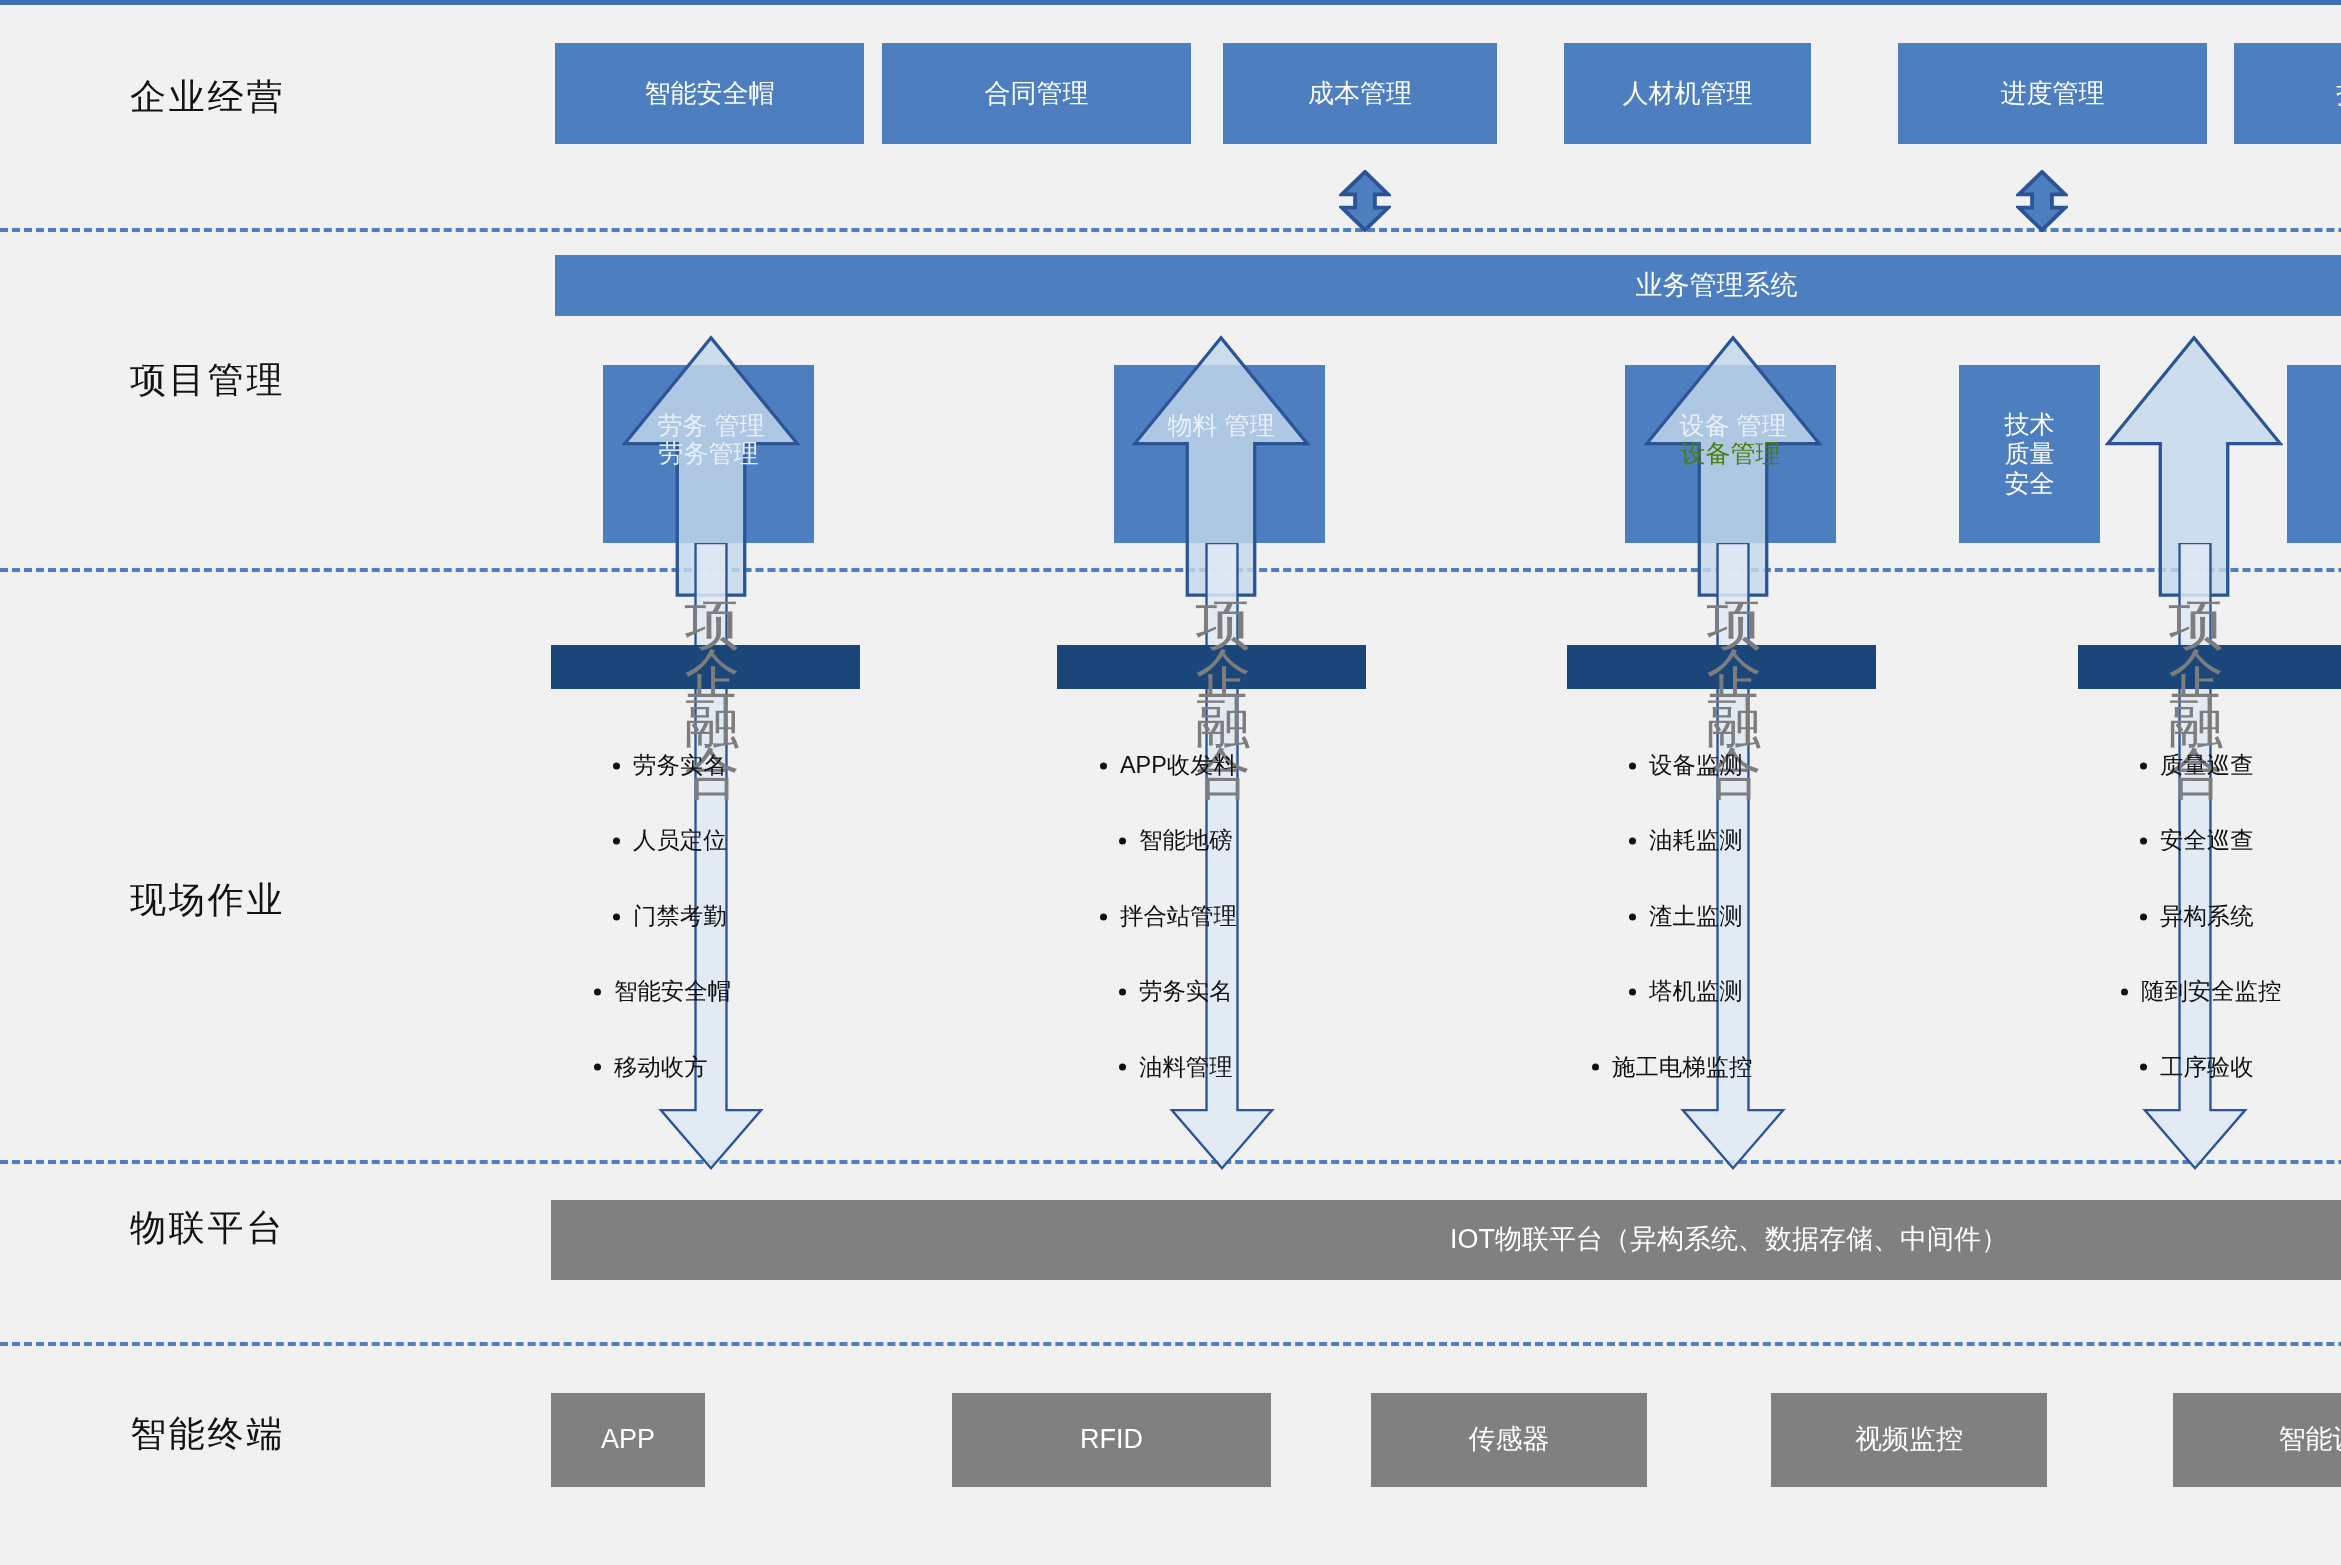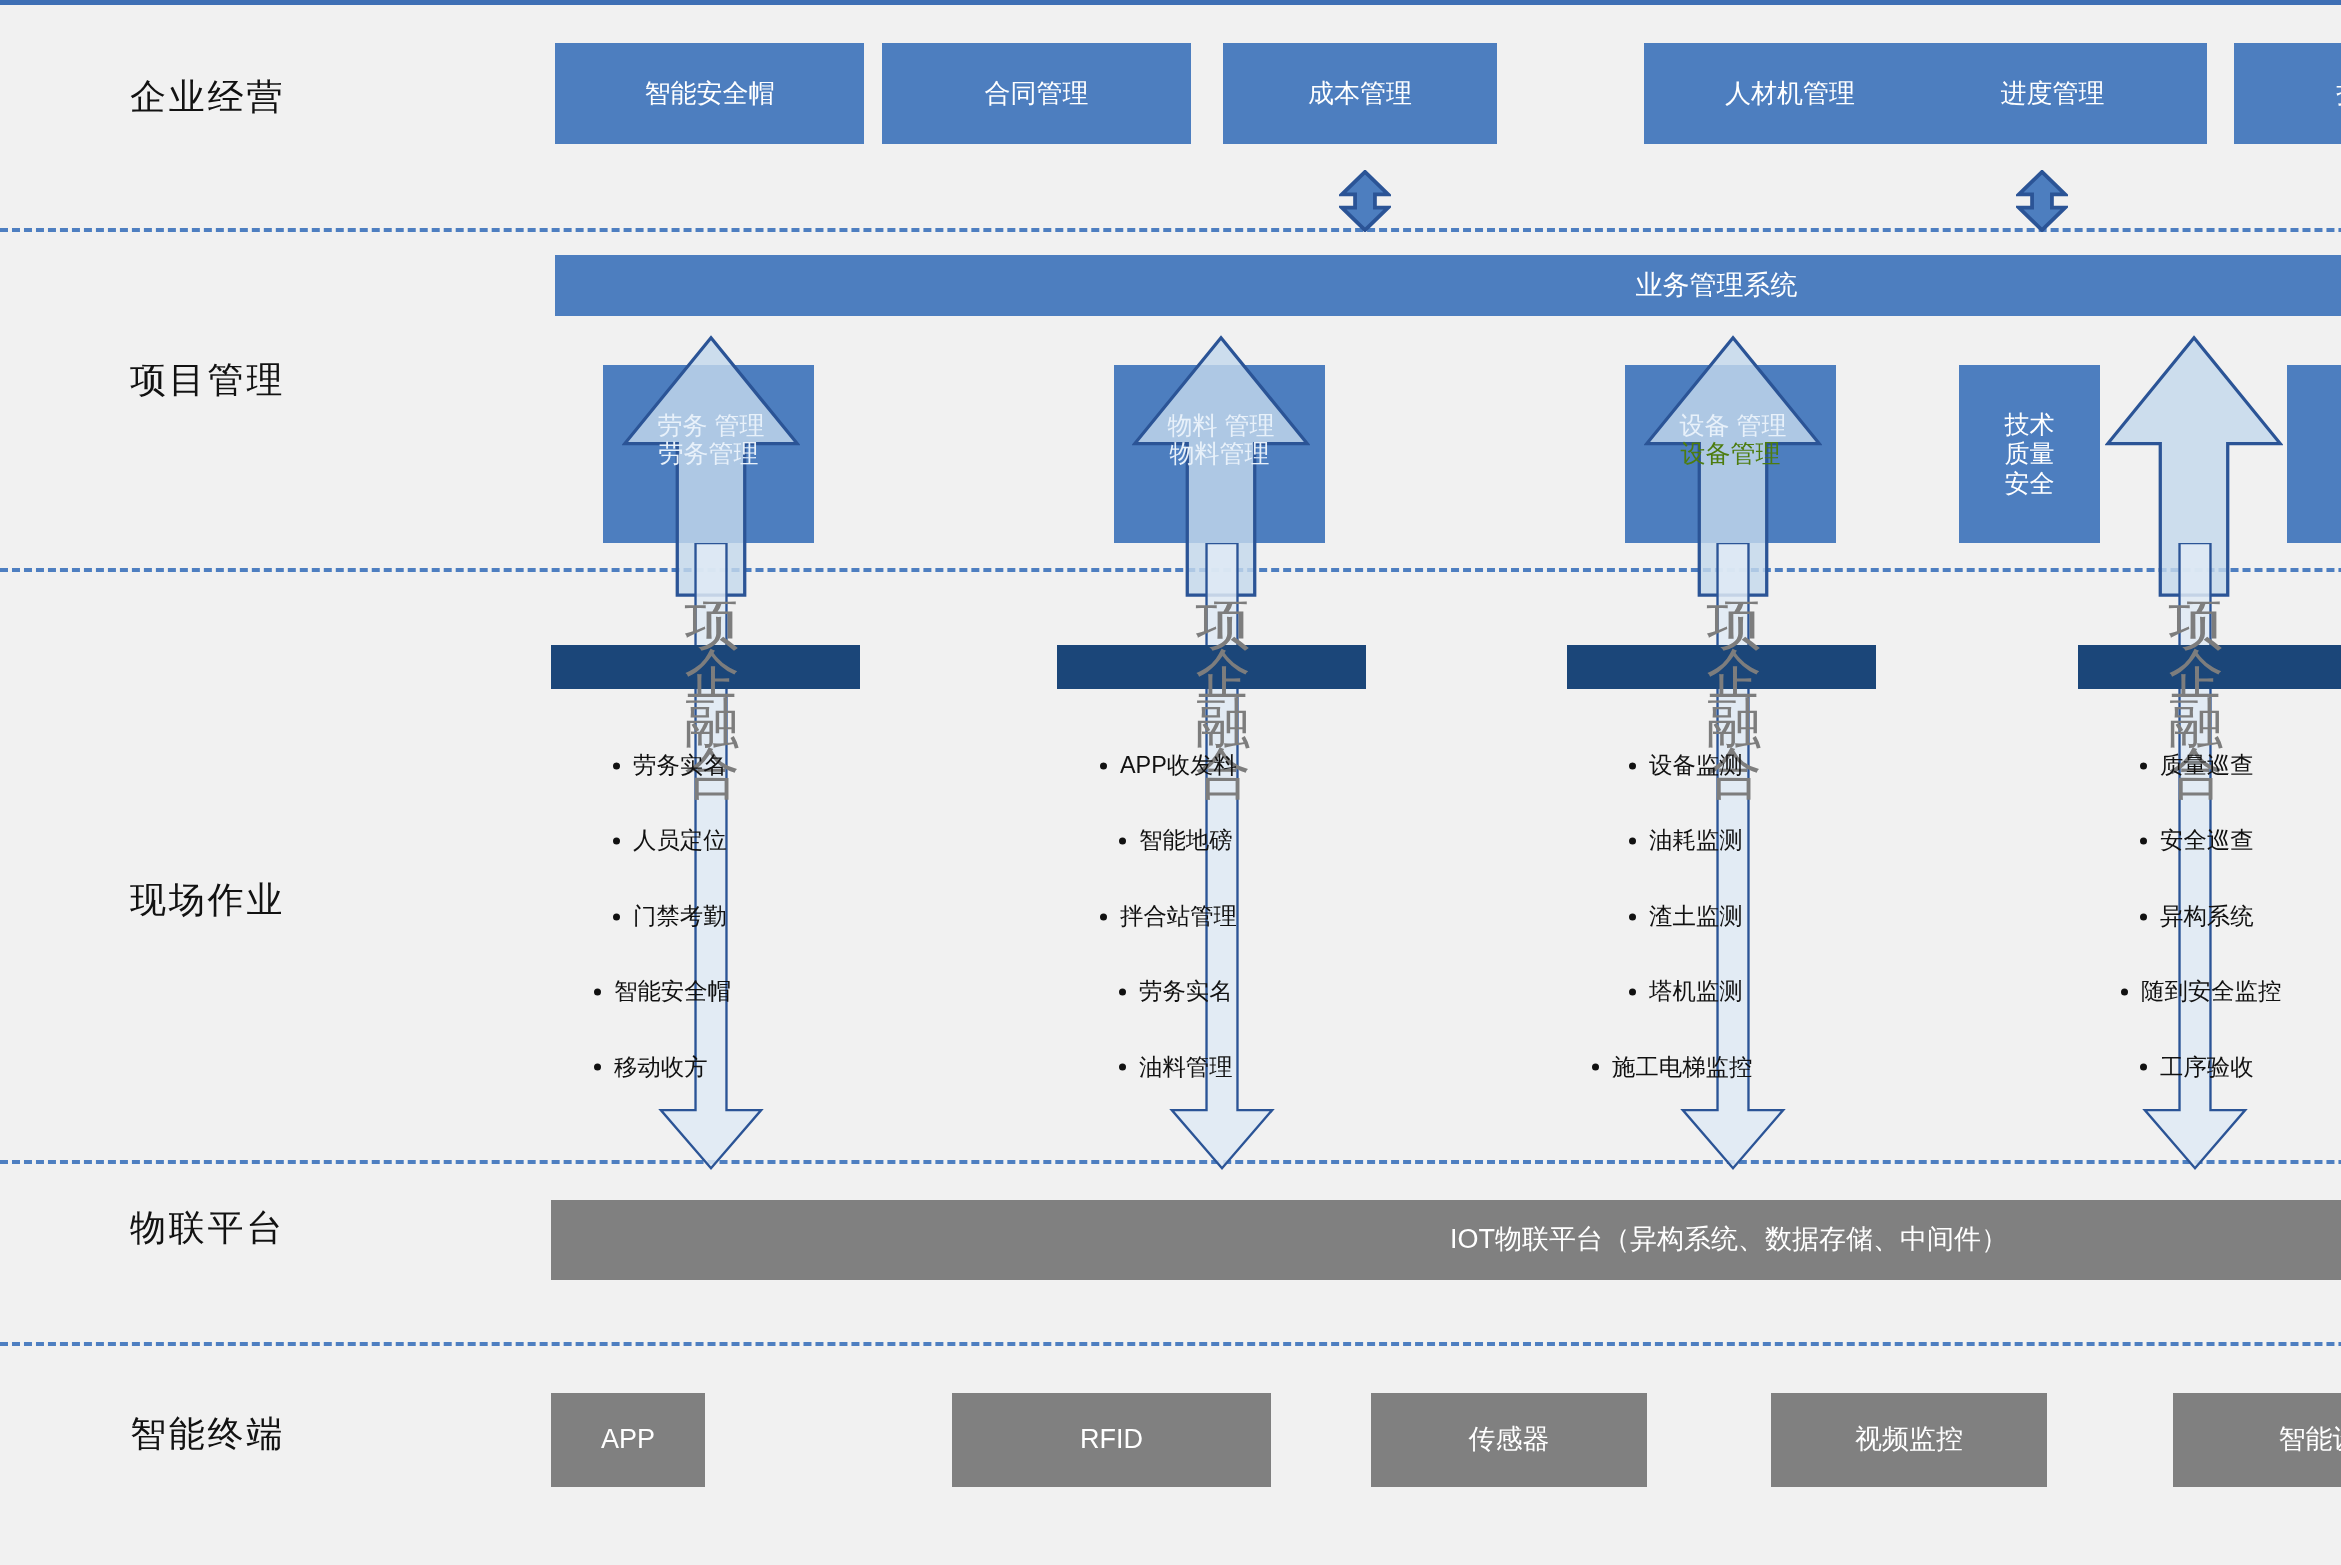--- a/index.html
+++ b/index.html
@@ -123,21 +123,21 @@
 
   <div class="row-label" style="left:130px;top:73px;">企业经营</div>
   <div class="row-label" style="left:130px;top:356px;">项目管理</div>
   <div class="row-label" style="left:130px;top:876px;">现场作业</div>
   <div class="row-label" style="left:130px;top:1204px;">物联平台</div>
   <div class="row-label" style="left:130px;top:1410px;">智能终端</div>
 
   <div class="box blue-box top-box" style="left:555px;top:43px;width:309px;height:101px;">智能安全帽</div>
   <div class="box blue-box top-box" style="left:882px;top:43px;width:309px;height:101px;">合同管理</div>
   <div class="box blue-box top-box" style="left:1223px;top:43px;width:274px;height:101px;">成本管理</div>
-  <div class="box blue-box top-box" style="left:1644px;top:43px;width:292px;height:101px;">人材机管理</div>
+  <div class="box blue-box top-box" style="left:1564px;top:43px;width:247px;height:101px;">人材机管理</div>
   <div class="box blue-box top-box" style="left:1898px;top:43px;width:309px;height:101px;">进度管理</div>
   <div class="box blue-box top-box" style="left:2234px;top:43px;width:309px;height:101px;">技术质量</div>
 
   <div class="dbl-arrow" style="left:1339px;top:170px;width:52px;height:62px;">
     <svg viewBox="0 0 110 132" preserveAspectRatio="none">
       <polygon points="55,4 104,52 76,52 76,80 104,80 55,128 6,80 34,80 34,52 6,52" fill="#4d7ebf" stroke="#2b5496" stroke-width="8"></polygon>
     </svg>
   </div>
   <div class="dbl-arrow" style="left:2016px;top:170px;width:52px;height:62px;">
     <svg viewBox="0 0 110 132" preserveAspectRatio="none">
@@ -260,17 +260,16 @@
 
   <div class="box grey-box iot-bar" style="left:551px;top:1200px;width:2356px;height:80px;">IOT物联平台（异构系统、数据存储、中间件）</div>
 
   <div class="box grey-box term-box" style="left:551px;top:1393px;width:154px;height:94px;">APP</div>
   <div class="box grey-box term-box" style="left:952px;top:1393px;width:319px;height:94px;">RFID</div>
   <div class="box grey-box term-box" style="left:1371px;top:1393px;width:276px;height:94px;">传感器</div>
   <div class="box grey-box term-box" style="left:1771px;top:1393px;width:276px;height:94px;">视频监控</div>
   <div class="box grey-box term-box" style="left:2173px;top:1393px;width:319px;height:94px;">智能设备</div>
 
   <div class="box pm-box" style="left:603px;top:365px;width:211px;height:178px;background:transparent;color:#e8f1fa;pointer-events:none;white-space:pre-line;">劳务管理</div>
-  <div class="box pm-box" style="left:1114px;top:365px;width:211px;height:178px;background:transparent;color:#e8f1fa;pointer-events:none;white-space:pre-line;">物料管理</div>
   <div class="box pm-box" style="left:1625px;top:365px;width:211px;height:178px;background:transparent;color:#4d7c0f;pointer-events:none;white-space:pre-line;">设备管理</div>
 
 </div>
 
 
 </body></html>

